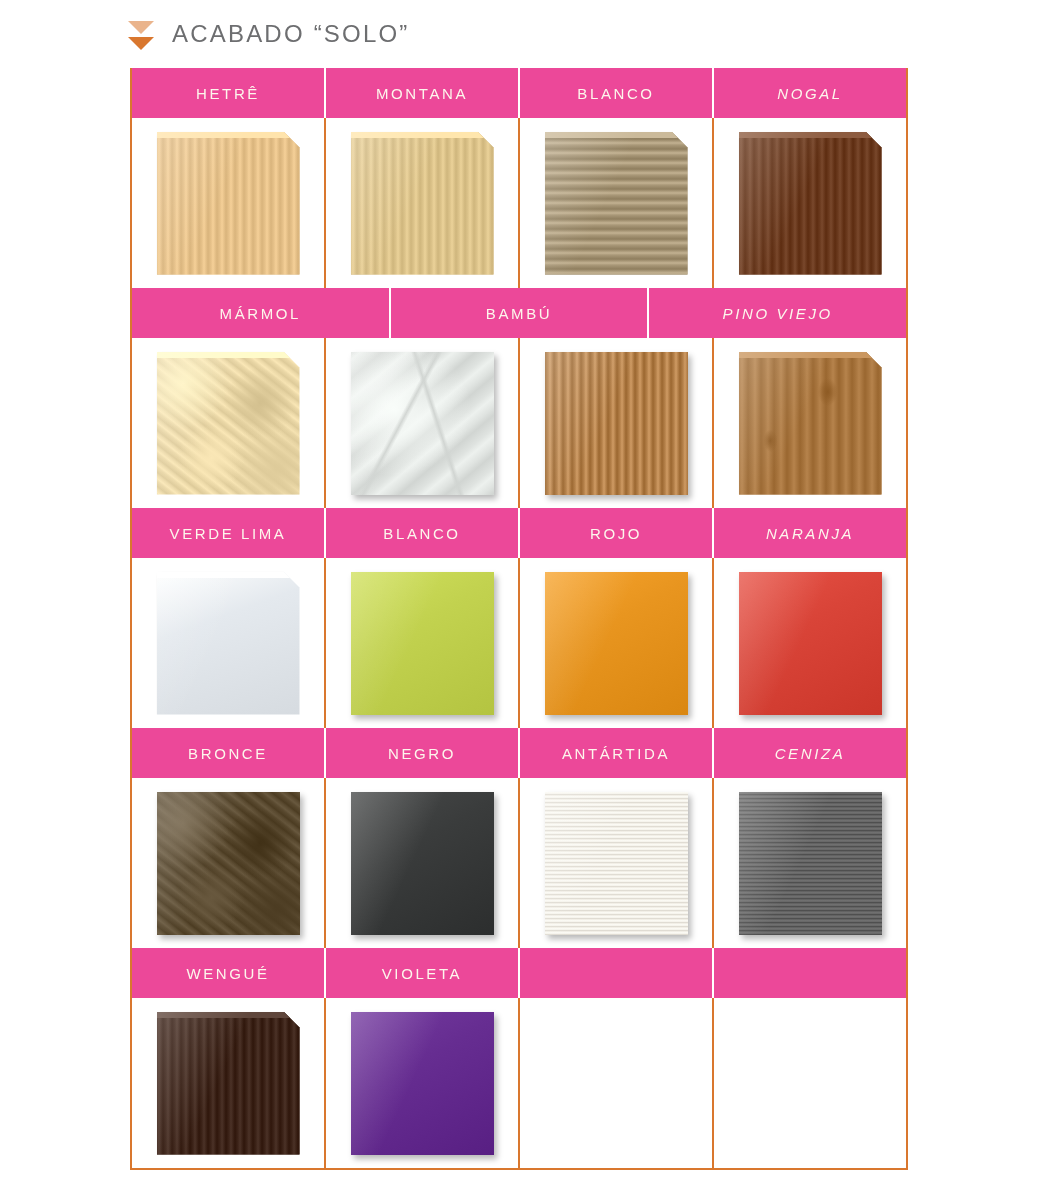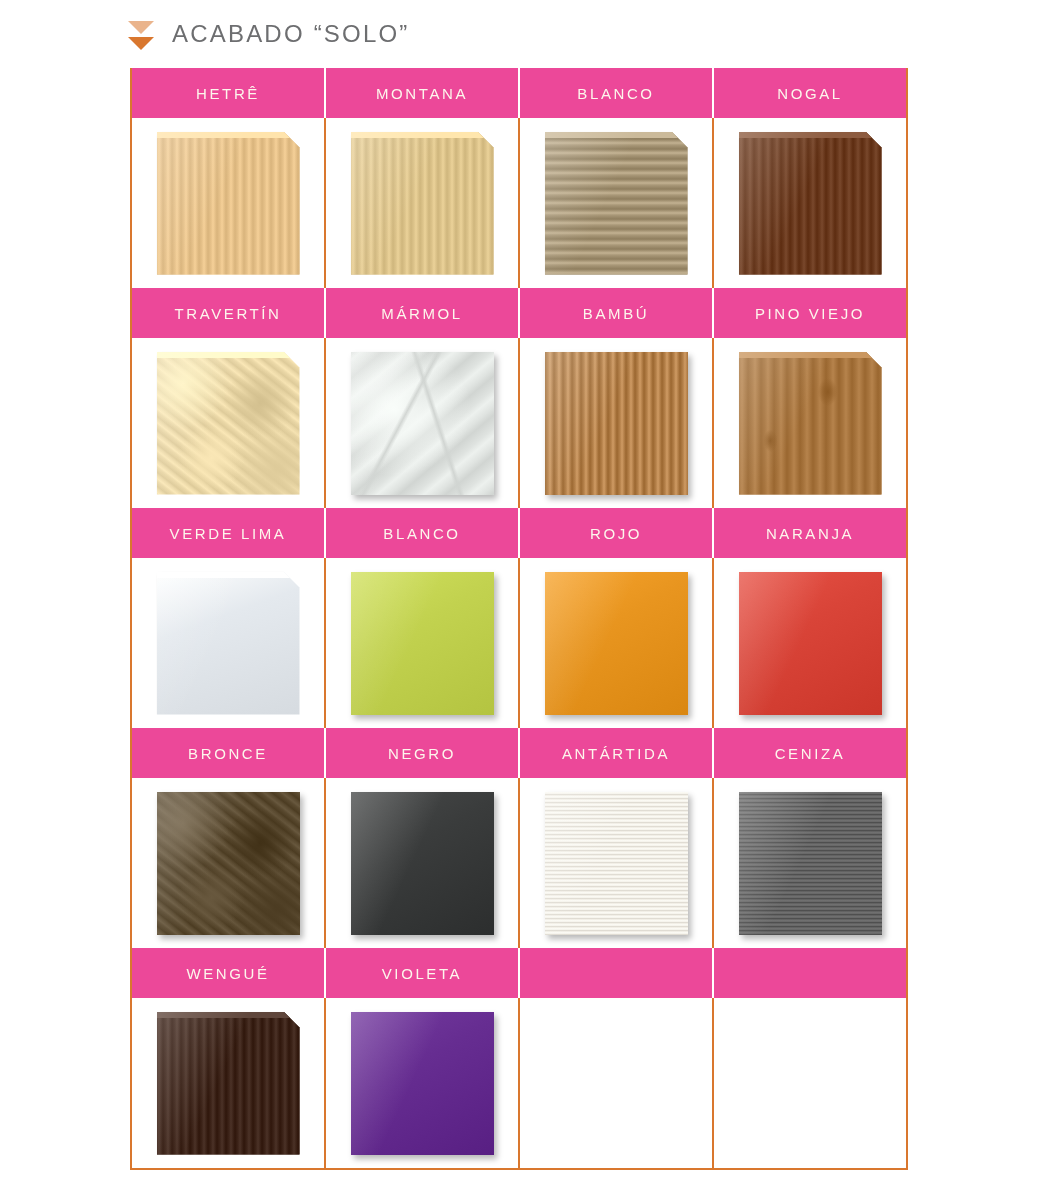--- a/index.html
+++ b/index.html
@@ -44,21 +44,21 @@
   .hdr-row{background:#ec4899;height:50px;}
   .hdr-cell{
     flex:1 1 0;
     display:flex;align-items:center;justify-content:center;
     color:#fdf6ec;font-size:15px;letter-spacing:2.6px;
     border-right:2px solid #ffffff;
     box-sizing:border-box;
     font-family:"Liberation Sans", sans-serif;
     white-space:nowrap;
   }
-  .hdr-cell:last-child{border-right:none;}
+  .hdr-cell:last-child{border-right:none;font-style:italic;}
   .hdr-cell.blank{color:transparent;}
 
   .swatch-row{height:170px;background:#fff;}
   .sw-cell{
     flex:1 1 0;
     display:flex;align-items:center;justify-content:center;
     border-right:2px solid #d9772e;
     box-sizing:border-box;
     background:#fff;
   }
@@ -129,21 +129,20 @@
         </div>
         <div class="sw-cell">
           <div class="tile clip">
             <div class="tex" style="background: repeating-linear-gradient(90deg, rgb(107, 58, 30) 0px, rgb(121, 72, 44) 2px, rgb(107, 58, 30) 4px, rgb(93, 44, 16) 6px, rgb(107, 58, 30) 9px), linear-gradient(90deg, rgb(81, 32, 4) 0%, rgb(107, 58, 30) 18%, rgb(133, 84, 56) 42%, rgb(107, 58, 30) 62%, rgb(93, 44, 16) 100%);"></div>
             <div class="topedge" style="background: rgb(141, 92, 64);"></div>
             <div class="gloss"></div>
           </div>
         </div>
       </div>
       <div class="row hdr-row">
-        <div class="hdr-cell">TRAVERTÍN</div>
         <div class="hdr-cell">MÁRMOL</div>
         <div class="hdr-cell">BAMBÚ</div>
         <div class="hdr-cell">PINO VIEJO</div>
       </div>
       <div class="row swatch-row">
         <div class="sw-cell">
           <div class="tile clip">
             <div class="tex" style="background: radial-gradient(circle at 18% 22%, rgb(255, 243, 194) 0%, rgba(0, 0, 0, 0) 28%), radial-gradient(circle at 72% 36%, rgb(210, 191, 142) 0%, rgba(0, 0, 0, 0) 26%), radial-gradient(circle at 38% 74%, rgb(250, 231, 182) 0%, rgba(0, 0, 0, 0) 24%), radial-gradient(circle at 84% 82%, rgb(222, 203, 154) 0%, rgba(0, 0, 0, 0) 30%), repeating-linear-gradient(38deg, rgb(236, 217, 168) 0px, rgb(250, 231, 182) 2px, rgb(236, 217, 168) 5px, rgb(222, 203, 154) 7px, rgb(236, 217, 168) 11px);"></div>
             <div class="topedge" style="background: rgb(255, 251, 202);"></div>
             <div class="gloss"></div>

